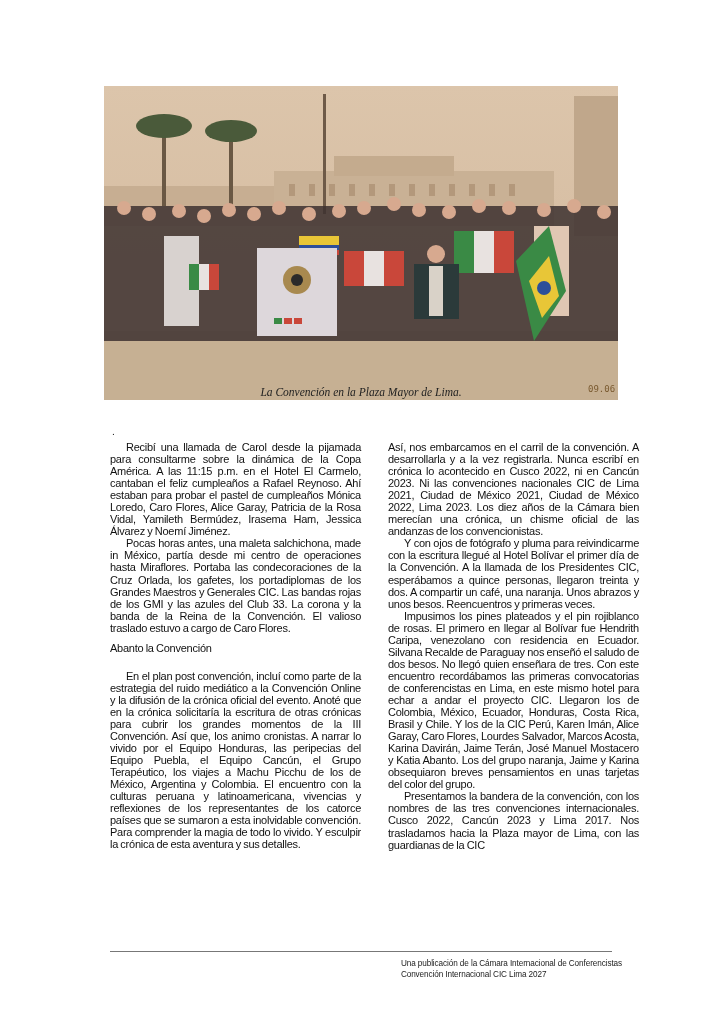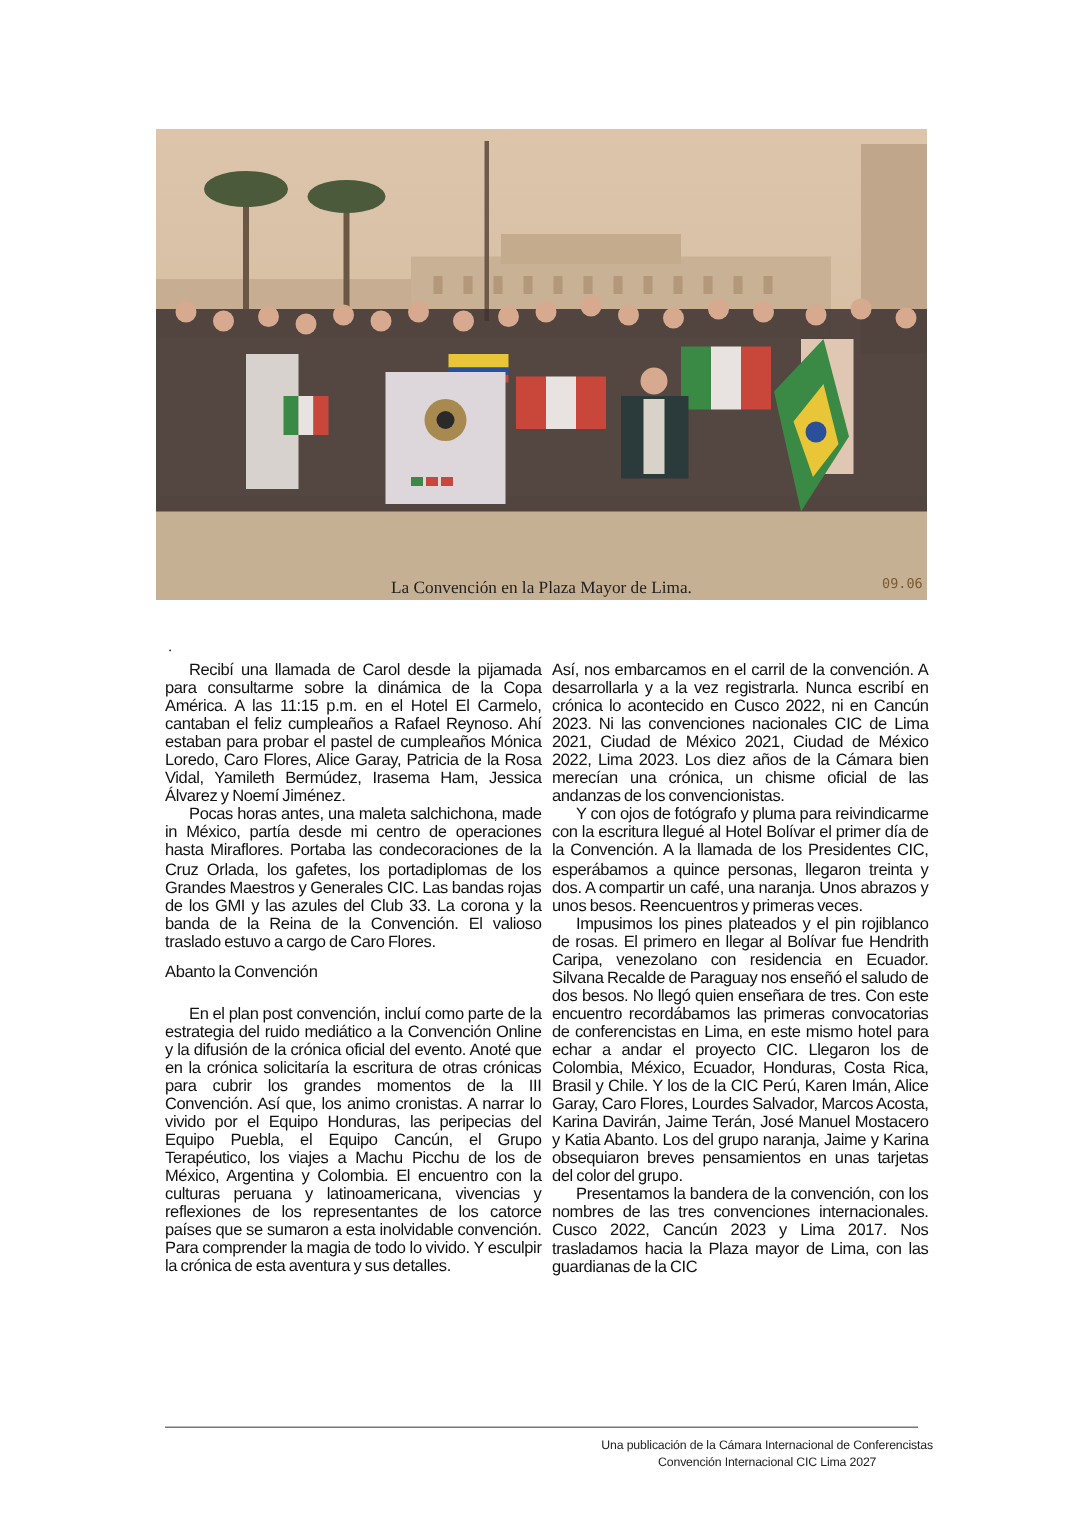--- a/index.html
+++ b/index.html
@@ -1,27 +1,27 @@
 <!DOCTYPE html>
 <html><head>
 <meta charset="utf-8">
 <style>
   html, body { margin:0; padding:0; background:#ffffff; }
   body { width:724px; height:1023px; position:relative; overflow:hidden; font-family:"DejaVu Serif", serif; color:#111; }
   .photo { position:absolute; left:104px; top:86px; width:514px; height:314px; overflow:hidden; background:#be185d; }
   .photo svg { display:block; }
-  .caption { position:absolute; left:104px; top:386px; width:514px; text-align:center; font-family:"Liberation Serif", serif; font-size:11.5px; color:#222; }
+  .caption { position:absolute; left:104px; top:386px; width:514px; text-align:center; font-family:"Liberation Serif", serif; font-style:italic; font-size:11.5px; color:#222; }
   .dot { position:absolute; left:112px; top:427px; font-size:9px; }
   .col { position:absolute; top:441px; width:251px; font-family:Liberation Sans, sans-serif; font-size:11px; line-height:12.05px; text-align:justify; letter-spacing:-0.25px; word-spacing:-0.5px; }
   .col p { margin:0; text-indent:16px; }
   .col .sub { text-indent:0; margin:8px 0 16px 0; }
   .col-left { left:110px; }
-  .col-right { left:368px; }
+  .col-right { left:388px; }
   .rule { position:absolute; left:110px; top:951px; width:502px; height:1px; background:#777; }
-  .footer { position:absolute; right:102px; top:959px; text-align:center; font-family:"Liberation Sans", sans-serif; font-size:8.2px; line-height:10.5px; color:#222; letter-spacing:-0.1px; }
+  .footer { position:absolute; right:102px; top:959px; text-align:left; font-family:"Liberation Sans", sans-serif; font-size:8.2px; line-height:10.5px; color:#222; letter-spacing:-0.1px; }
 </style>
 </head>
 <body>
 
 <div class="photo">
   <svg width="514" height="314" viewBox="0 0 514 314">
     <defs>
       <linearGradient id="sky" x1="0" y1="0" x2="0" y2="1">
         <stop offset="0" stop-color="#dcc5ab"></stop>
         <stop offset="1" stop-color="#d2b89c"></stop>

